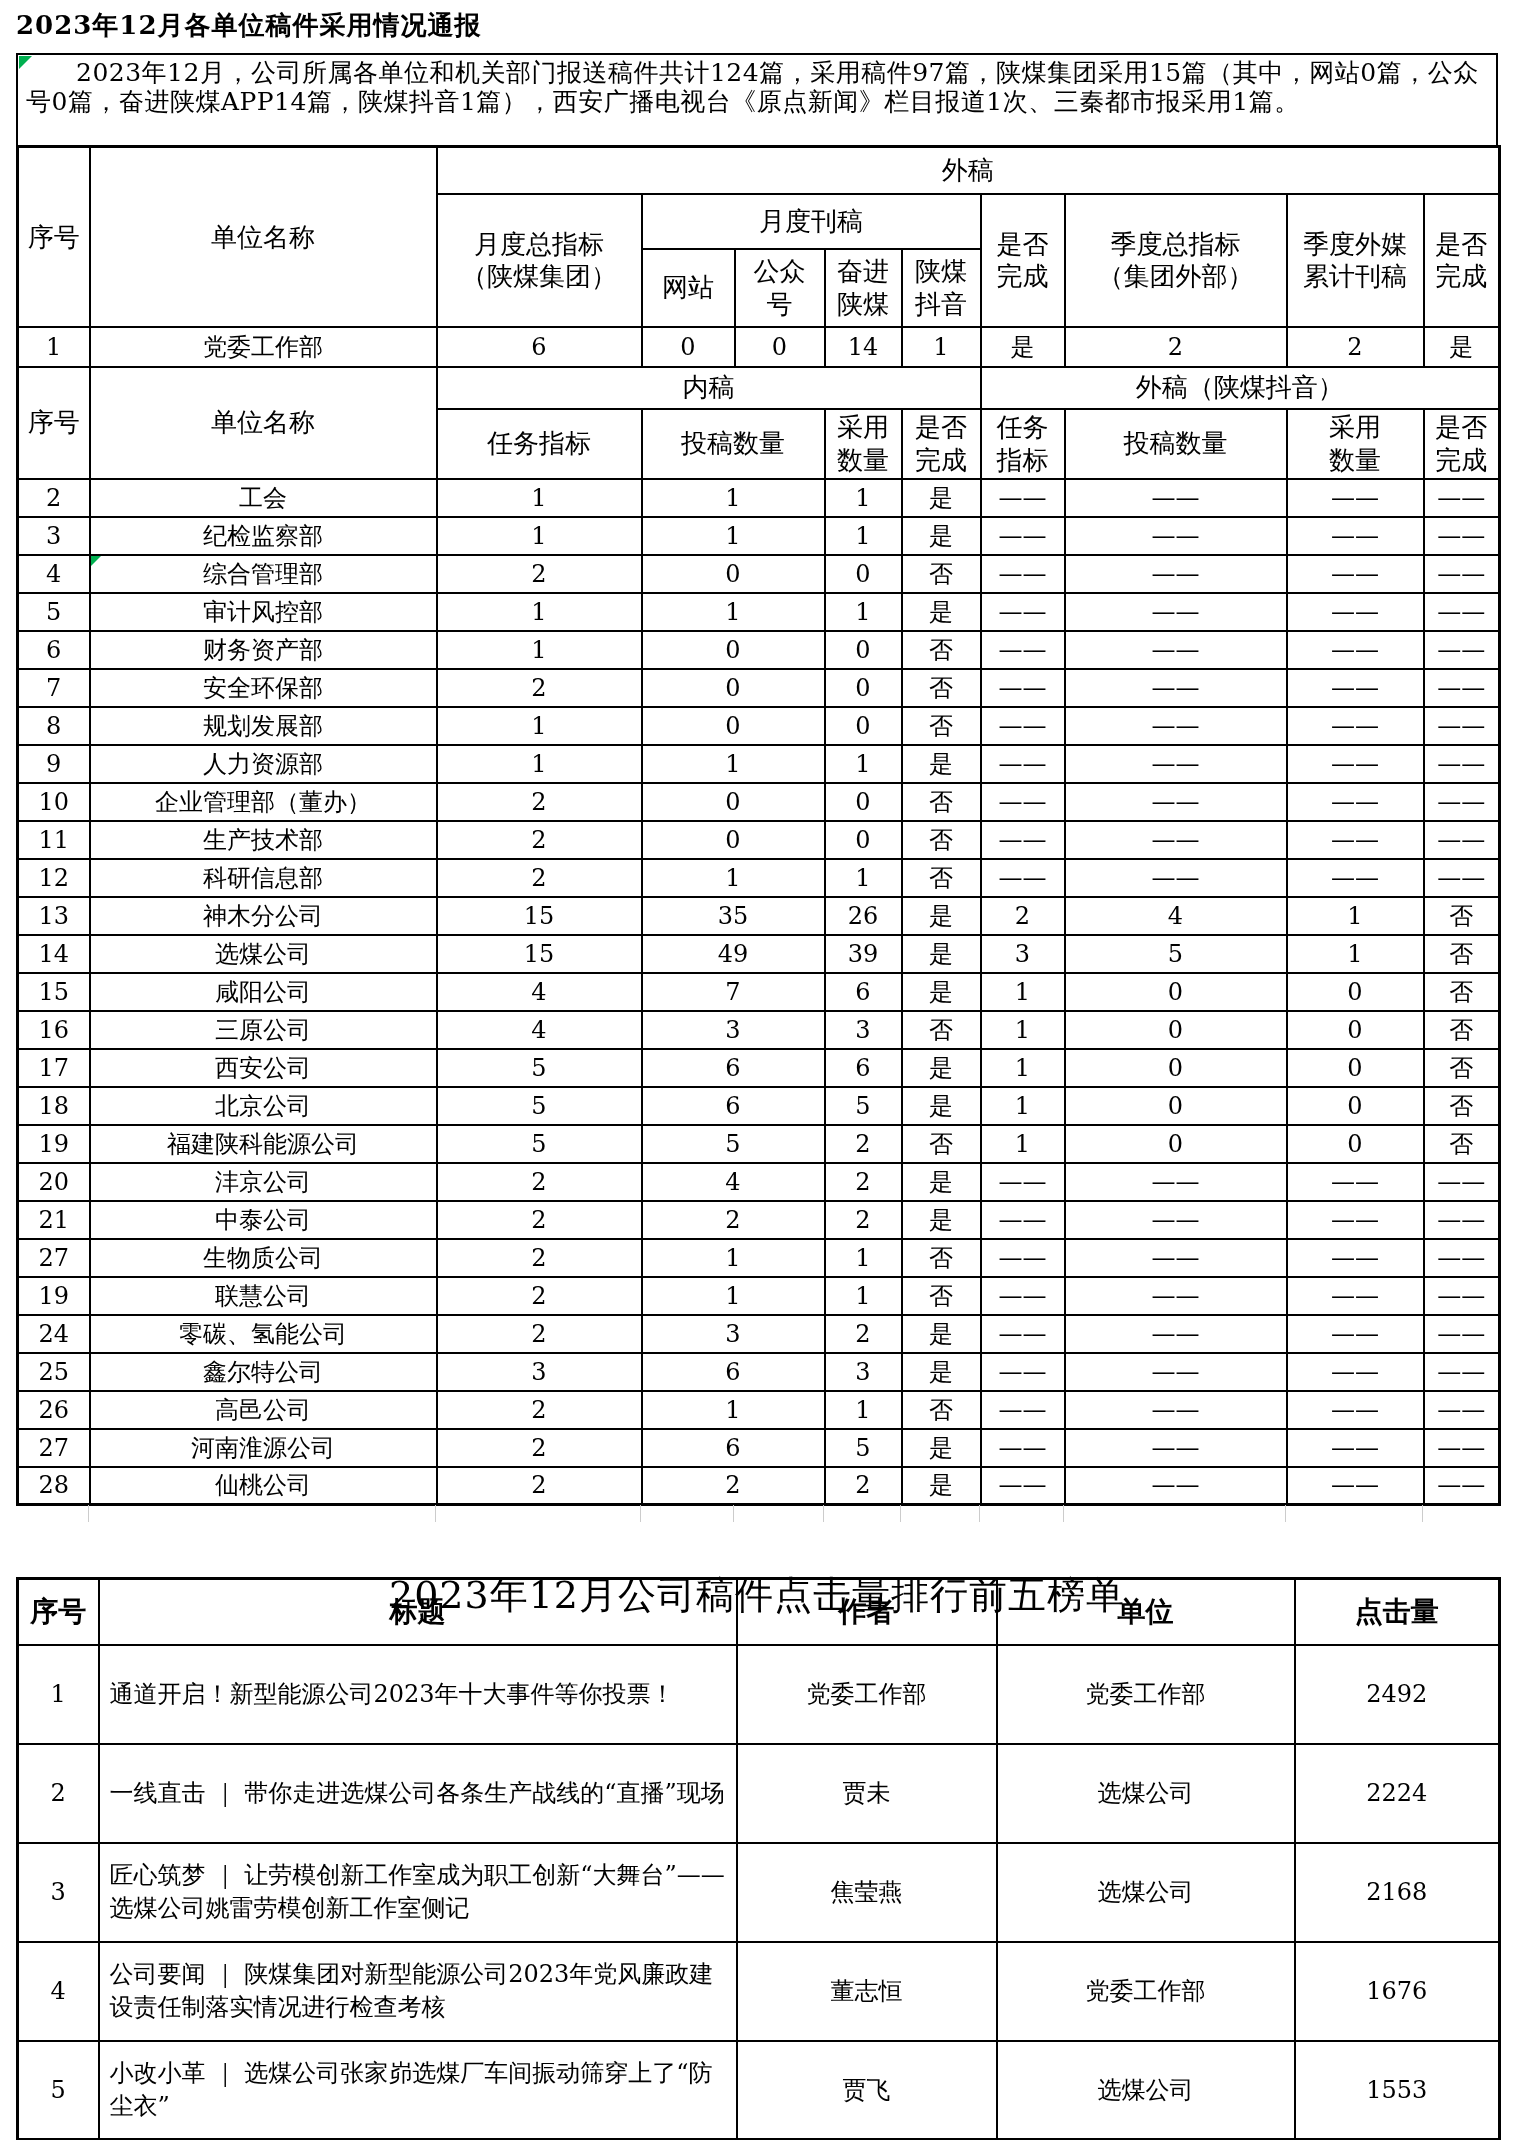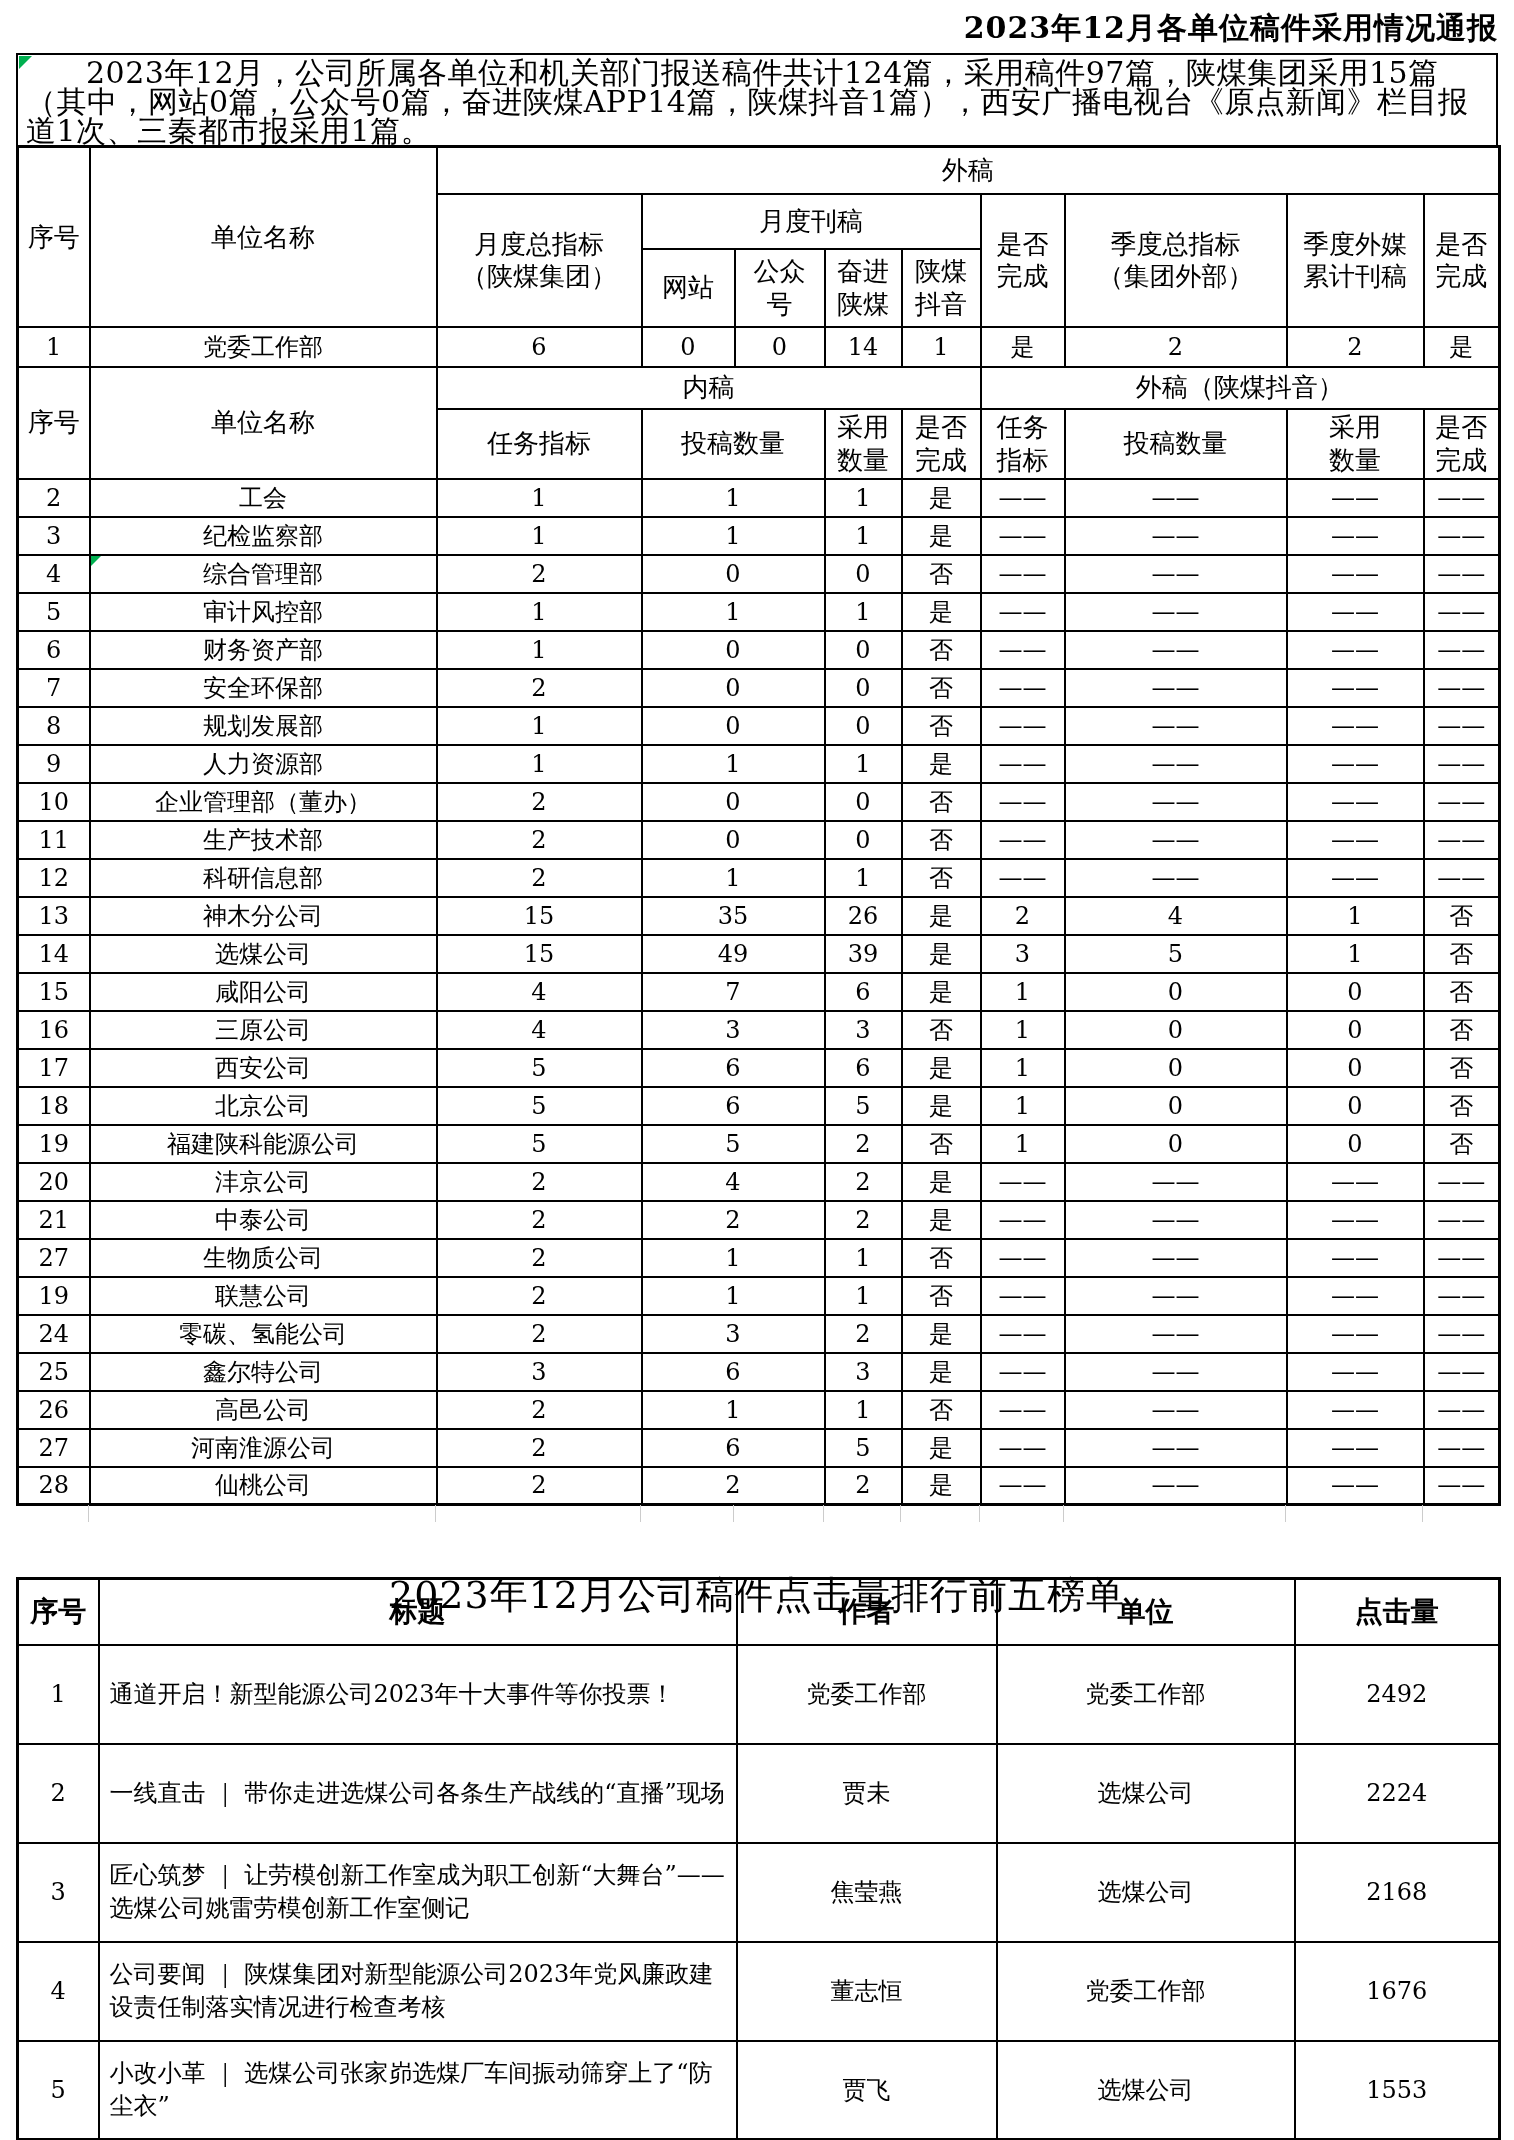--- a/index.html
+++ b/index.html
@@ -4,27 +4,27 @@
 <style>
   :root { --marker-green:#00B050; --line:#000000; --grid-light:#cccccc; }
   * { margin:0; padding:0; box-sizing:border-box; }
   body { background:#ffffff; }
   .sheet {
     position:relative; width:1514px; height:2140px; background:#ffffff;
     font-family:"DejaVu Serif","Liberation Serif",serif; color:#000; overflow:hidden;
   }
   .main-title {
     position:absolute; top:8px; left:16px; width:1482px;
-    text-align:right; font-size:30px; font-weight:bold; letter-spacing:1px;
+    text-align:left; font-size:26px; font-weight:bold; letter-spacing:1px;
   }
   .intro {
     position:absolute; top:53px; left:16px; width:1482px; height:92px;
     border:2px solid var(--line); border-bottom:none; padding:3px 10px 0 8px;
   }
-  .intro p { font-size:30px; line-height:29px; text-indent:2em; letter-spacing:0.5px; }
+  .intro p { font-size:25px; line-height:29px; text-indent:2em; letter-spacing:0.5px; }
   .corner-tri {
     position:absolute; top:1px; left:1px; width:0; height:0;
     border-top:13px solid var(--marker-green); border-right:13px solid transparent;
   }
   table { border-collapse:collapse; table-layout:fixed; }
   .t { position:absolute; left:16px; width:1482px; border:3px solid var(--line); }
   #t1 { top:145px; }
   .t td {
     border:2px solid var(--line); text-align:center; vertical-align:middle;
     font-size:24px; white-space:pre-line; overflow:hidden; line-height:1.25;

